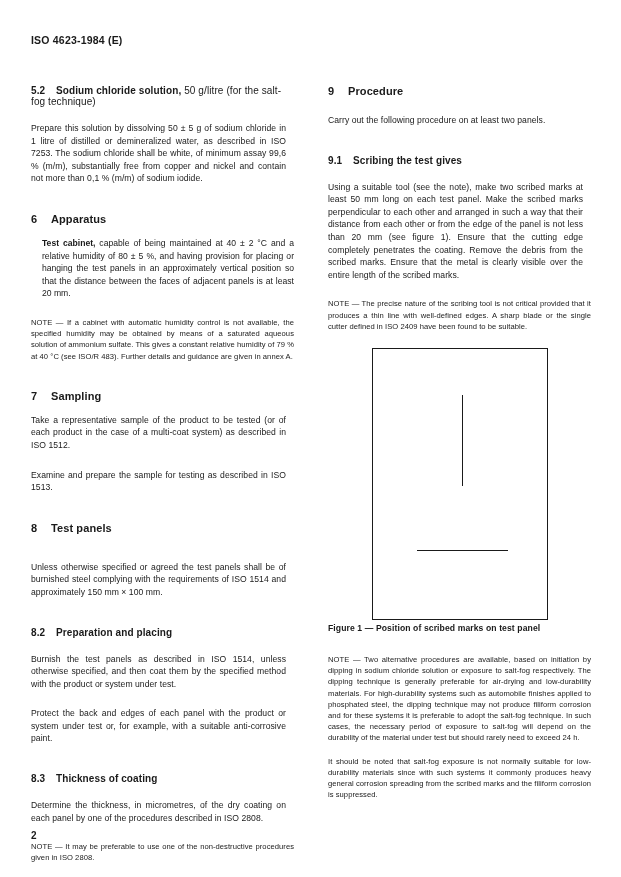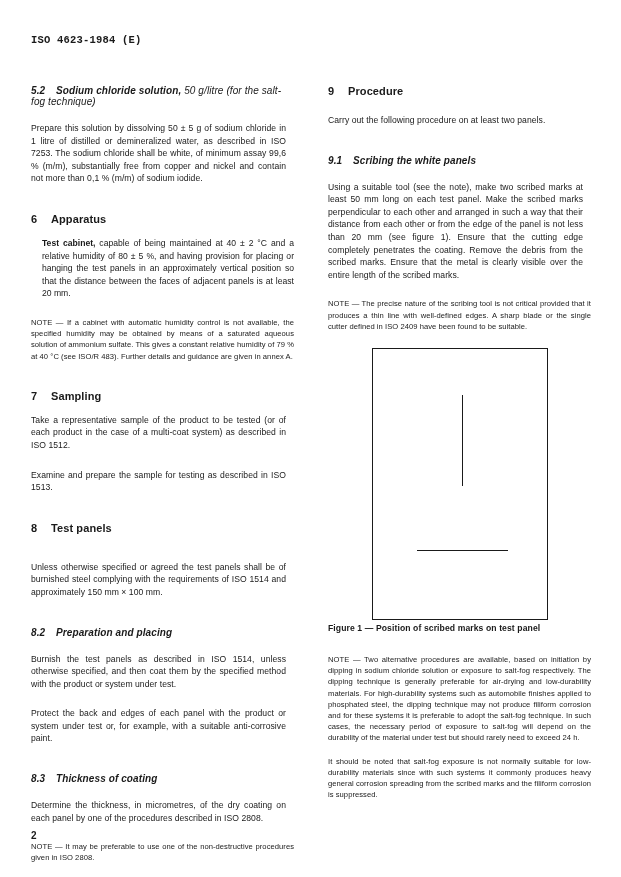--- a/index.html
+++ b/index.html
@@ -21,21 +21,20 @@
     height: 877px;
     box-sizing: border-box;
   }
   .header {
     position: absolute;
     top: 34px;
     left: 31px;
     font-size: 10.5px;
     font-weight: bold;
     letter-spacing: 0.2px;
-    font-family: Liberation Mono, monospace;
   }
   .columns {
     position: absolute;
     top: 85px;
     left: 31px;
     width: 560px;
     display: flex;
     gap: 34px;
   }
   .col {
@@ -52,21 +51,20 @@
   }
   h2.clause .num {
     display: inline-block;
     min-width: 20px;
   }
   h3.subclause {
     font-size: 10px;
     font-weight: bold;
     margin: 0 0 10px 0;
     letter-spacing: 0.1px;
-    font-style: italic;
   }
   h3.subclause .num {
     display: inline-block;
     min-width: 25px;
   }
   p.body {
     font-size: 8.6px;
     line-height: 12.6px;
     text-align: justify;
     margin: 0 8px 12px 0;
@@ -227,21 +225,21 @@
         <span class="num">9</span><span>Procedure</span>
       </h2>
 
       <div class="gap-sm"></div>
 
       <p class="body">Carry out the following procedure on at least two panels.</p>
 
       <div class="gap-lg"></div>
 
       <h3 class="subclause">
-        <span class="num">9.1</span><span>Scribing the white panels</span>
+        <span class="num">9.1</span><span>Scribing the test gives</span>
       </h3>
 
       <div class="gap-sm"></div>
 
       <p class="body">Using a suitable tool (see the note), make two scribed marks at least 50 mm long on each test panel. Make the scribed marks perpendicular to each other and arranged in such a way that their distance from each other or from the edge of the panel is not less than 20 mm (see figure 1). Ensure that the cutting edge completely penetrates the coating. Remove the debris from the scribed marks. Ensure that the metal is clearly visible over the entire length of the scribed marks.</p>
 
       <div class="gap-sm"></div>
 
       <p class="note">NOTE — The precise nature of the scribing tool is not critical provided that it produces a thin line with well-defined edges. A sharp blade or the single cutter defined in ISO 2409 have been found to be suitable.</p>
 

